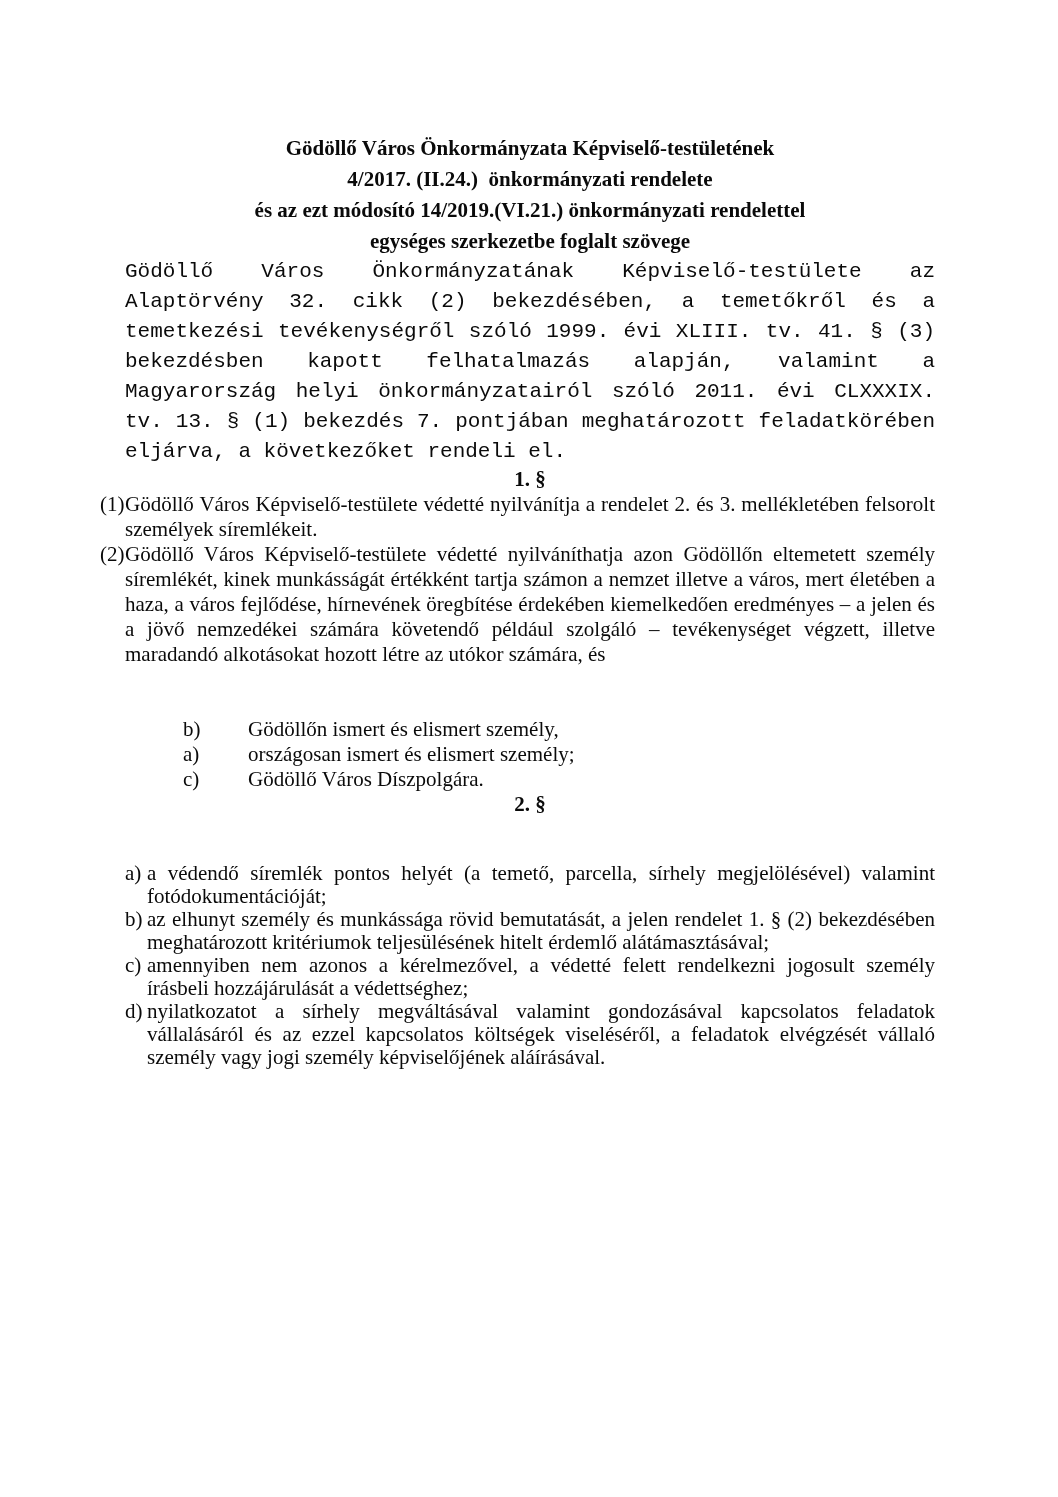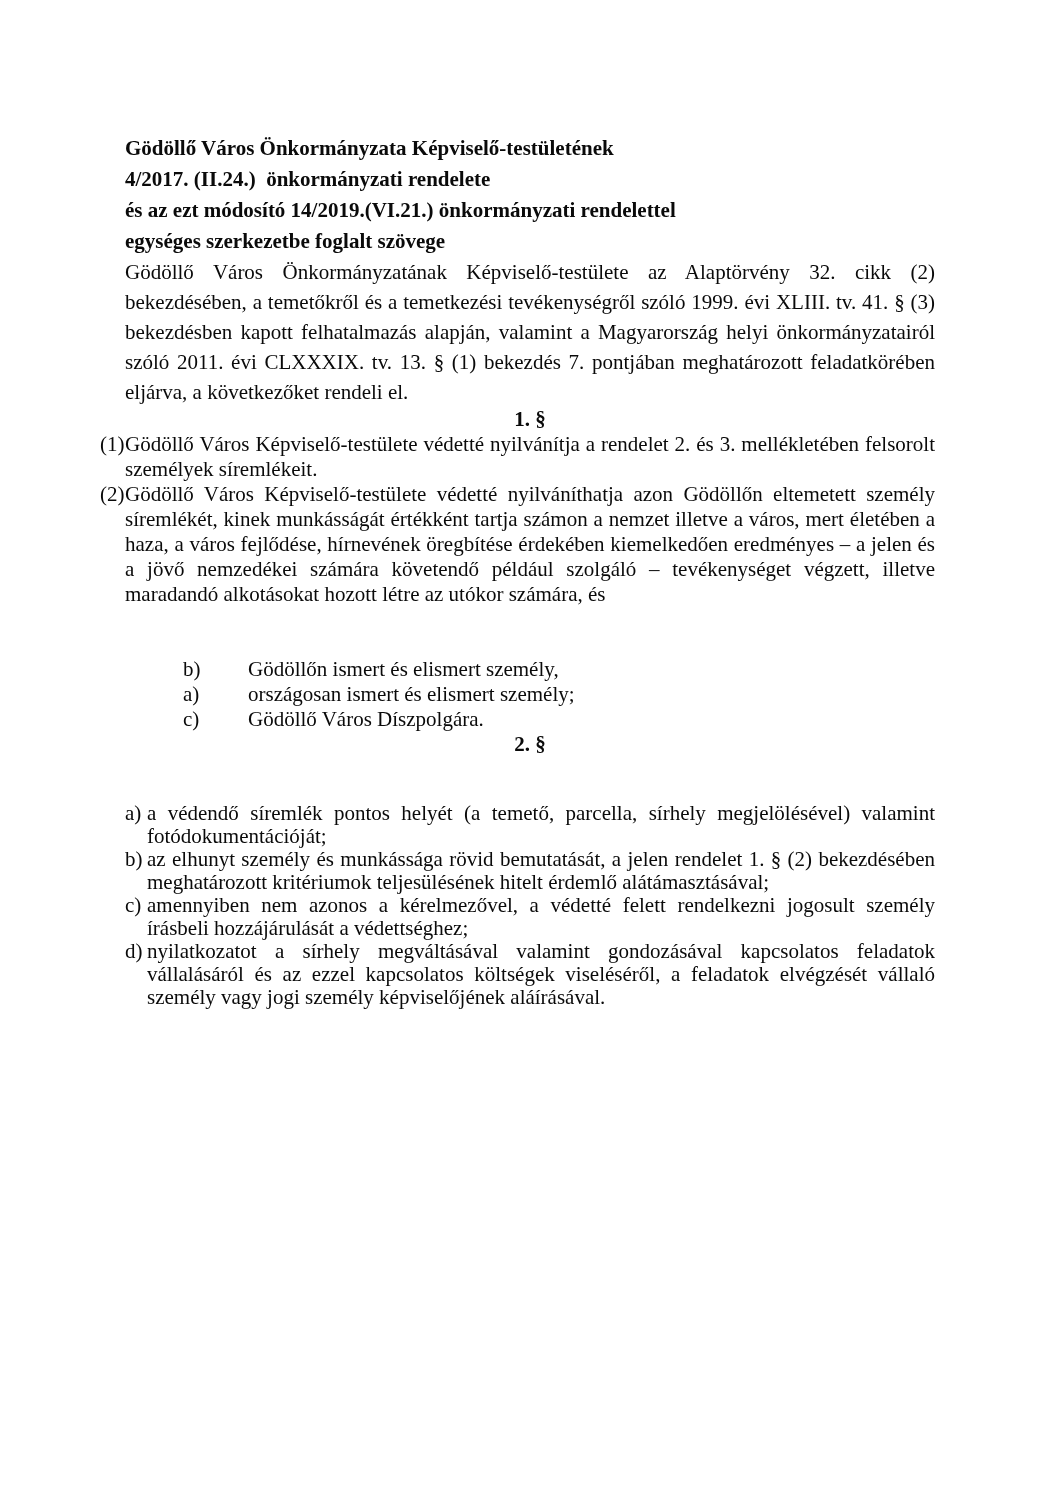--- a/index.html
+++ b/index.html
@@ -17,32 +17,33 @@
     padding: 133px 123px 0 125px;
     font-family: "Liberation Serif", "DejaVu Serif", serif;
     font-size: 21px;
     color: #0a0a0a;
     overflow: hidden;
   }
   .page p, .page h2 { margin: 0; padding: 0; }
 
   
   .title-line {
-    text-align: left;
+    text-align: center;
     font-weight: bold;
     line-height: 31px;
     margin: 0 0 15px 0;
     white-space: pre-wrap;
   }
 
   
   .preamble {
     margin-top: 56px;
     text-align: justify;
     line-height: 30px;
+    font-family: Liberation Mono, monospace;
   }
 
   
   .section-heading {
     font-size: 21px;
     font-weight: bold;
     text-align: center;
     line-height: 25px;
   }
   .h1s { margin-top: 11px; }

